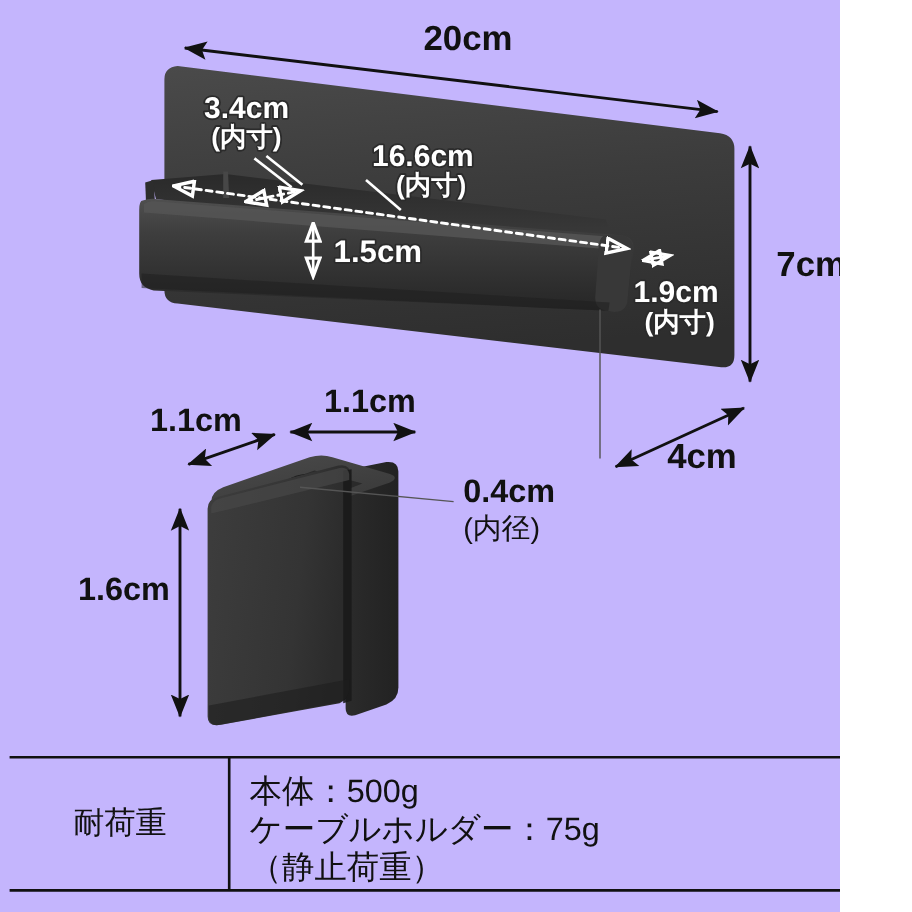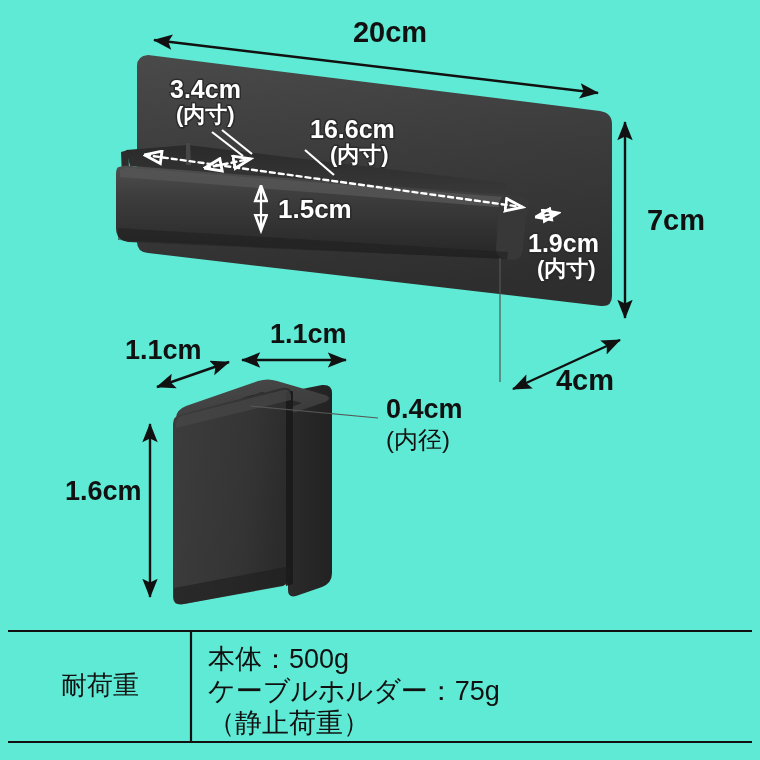--- a/index.html
+++ b/index.html
@@ -5,23 +5,23 @@
   html, body {
     margin: 0;
     padding: 0;
     background: #ffffff;
   }
   body {
     font-family: "Liberation Sans", "DejaVu Sans", sans-serif;
   }
   #page {
     position: relative;
-    width: 760px;
+    width: 700px;
     height: 760px;
-    background: #5eead4;
+    background: #c4b5fd;
     overflow: hidden;
   }
   #diagram-svg {
     position: absolute;
     left: 0;
     top: 0;
     width: 760px;
     height: 760px;
   }
   .dim-label {

